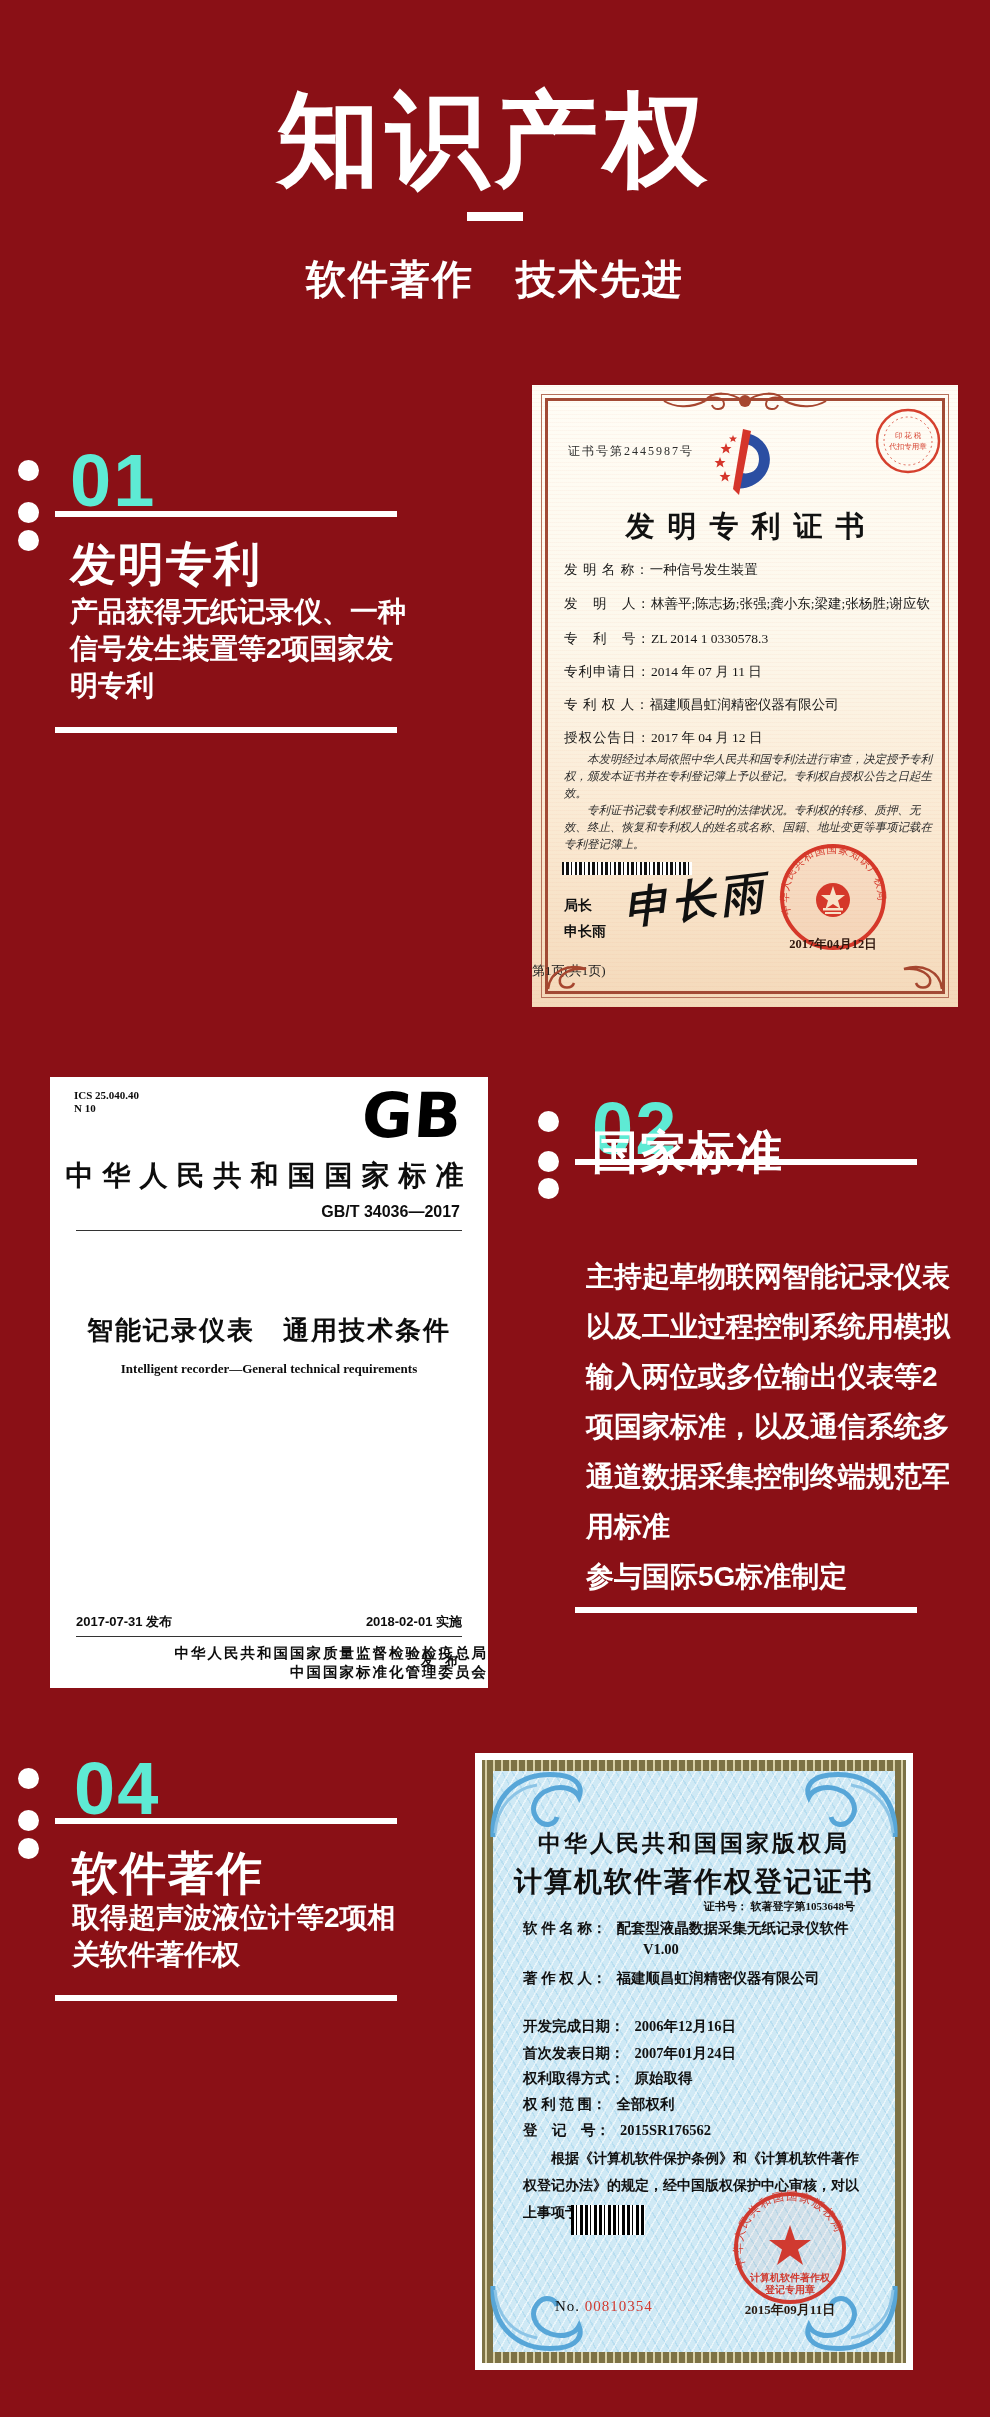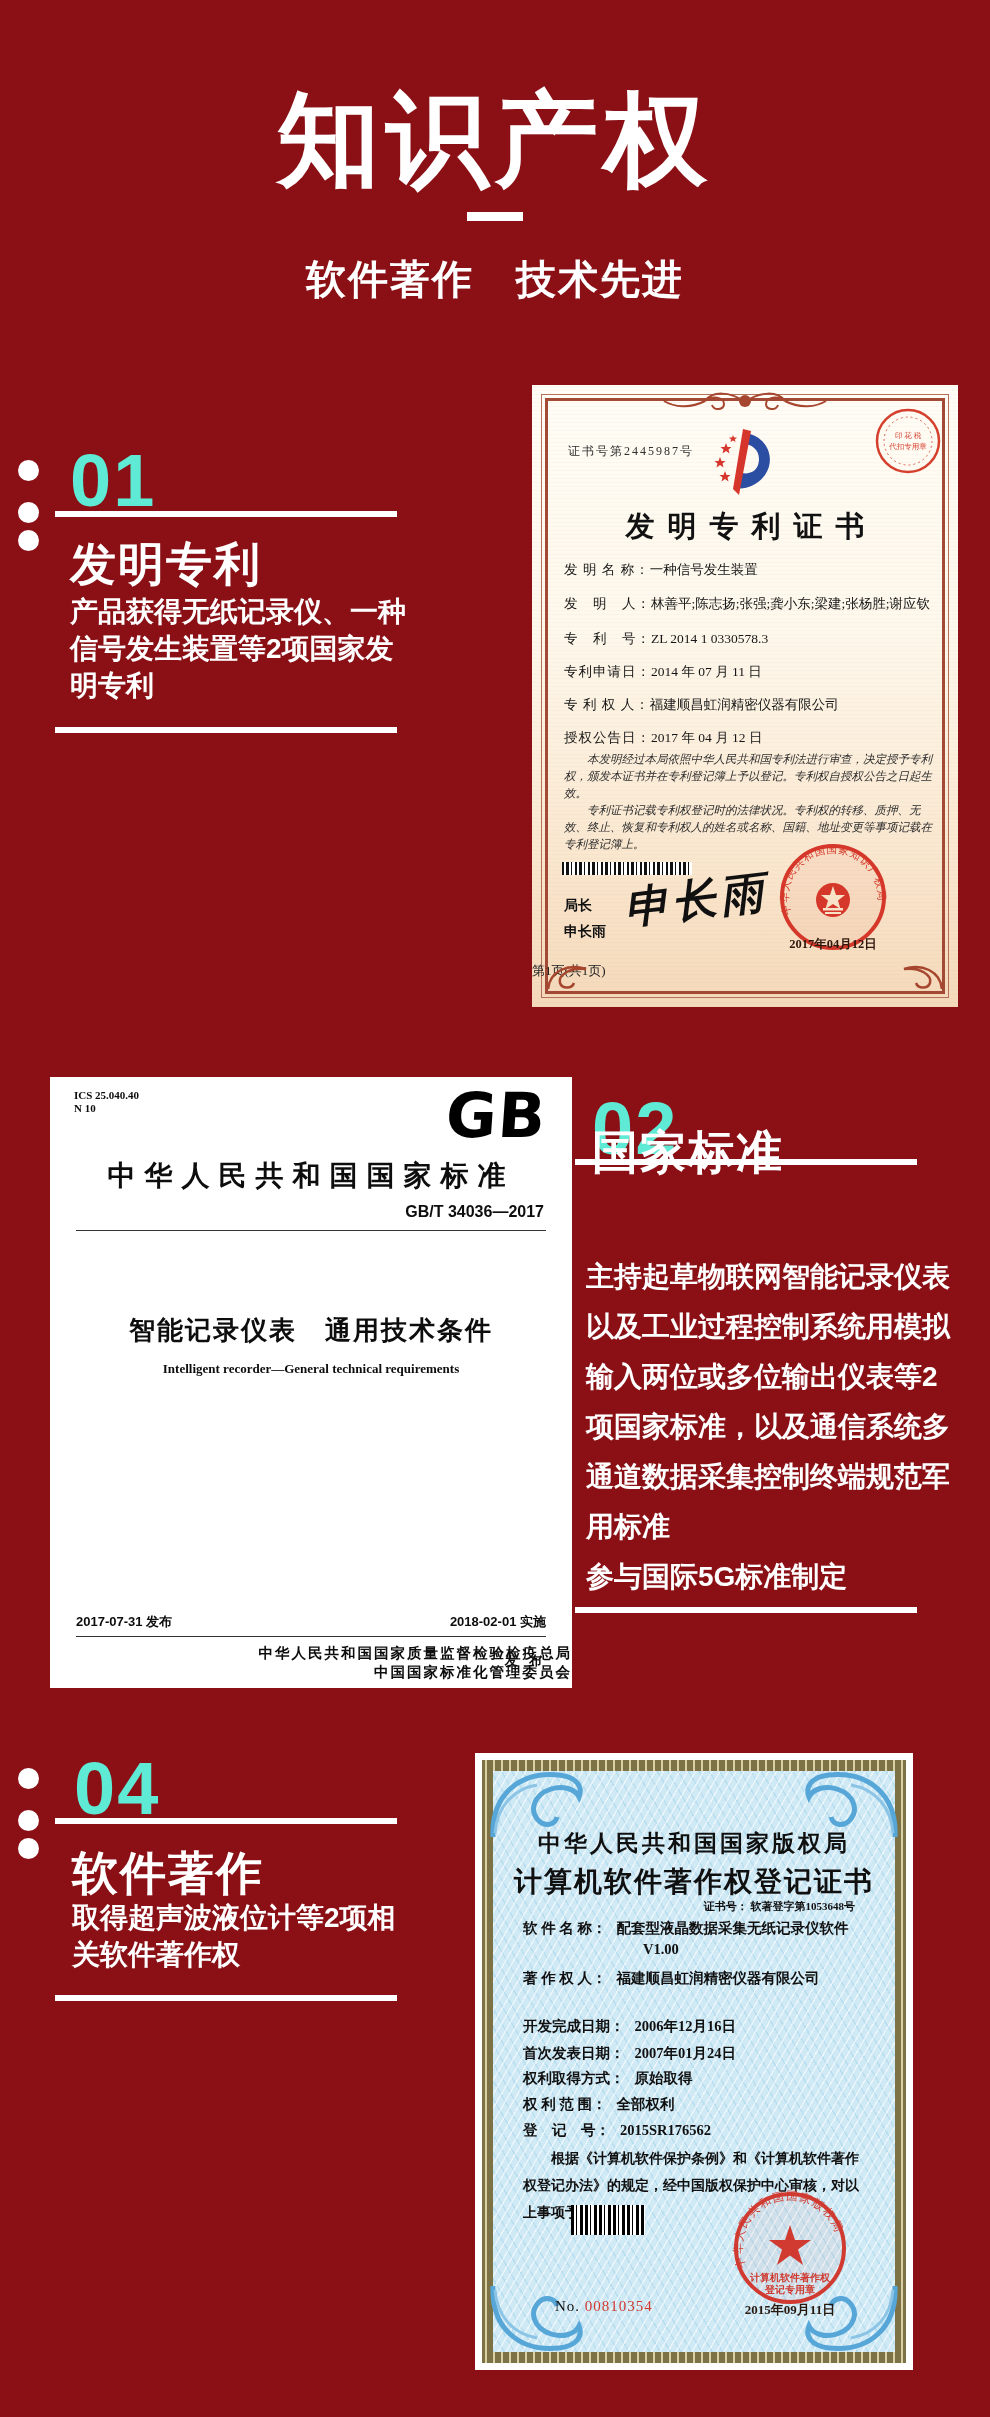--- a/index.html
+++ b/index.html
@@ -46,21 +46,21 @@
   .p-barcode { position:absolute; left:30px; top:477px; width:130px; height:13px;
     background:repeating-linear-gradient(90deg,#111 0 2px,#fff 2px 4px,#111 4px 7px,#fff 7px 9px,#111 9px 10px,#fff 10px 13px); }
   .p-director { position:absolute; left:32px; top:508px; font-size:14px; font-weight:700; line-height:26px; color:#111; }
   .p-sign { position:absolute; left:92px; top:486px; font-size:44px; font-weight:700; font-style:italic;
     transform:rotate(-7deg); color:#101010; letter-spacing:4px; }
   .p-sealdate { position:absolute; left:246px; top:551px; width:110px; text-align:center;
     font-size:12.5px; font-weight:700; color:#30180f; }
   .p-page { position:absolute; left:0; top:577px; width:100%; text-align:left; font-size:13px; color:#222; }
 
   
-  .gb { left:50px; top:1077px; width:522px; height:611px; background:#fff;
+  .gb { left:50px; top:1077px; width:438px; height:611px; background:#fff;
     font-family:"Liberation Serif", serif; color:#0d0d0d; }
   .gb-ics { position:absolute; left:24px; top:12px; font-size:11px; font-weight:700; line-height:13px; }
   .gb-logo { position:absolute; right:26px; top:2px; font-size:62px; font-weight:900; letter-spacing:1px;
     font-family:"DejaVu Sans", sans-serif; transform:skewX(-4deg); color:#000; }
   .gb-title { position:absolute; top:80px; left:0; width:100%; text-align:center;
     font-size:28px; font-weight:700; letter-spacing:9px; }
   .gb-code { position:absolute; right:28px; top:126px; font-size:16px; font-weight:700;
     font-family:"Liberation Sans", sans-serif; }
   .gb-rule { position:absolute; left:26px; right:26px; height:1px; background:#333; }
   .gb-subject { position:absolute; top:236px; left:0; width:100%; text-align:center;

